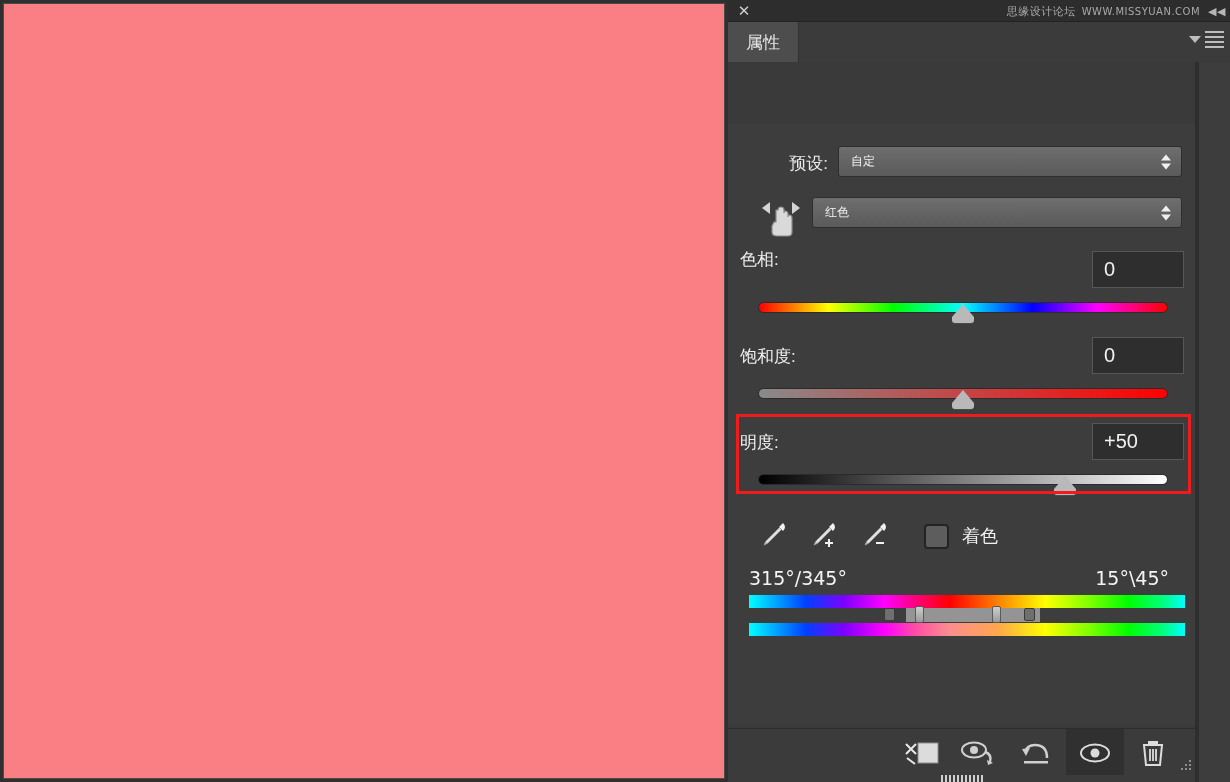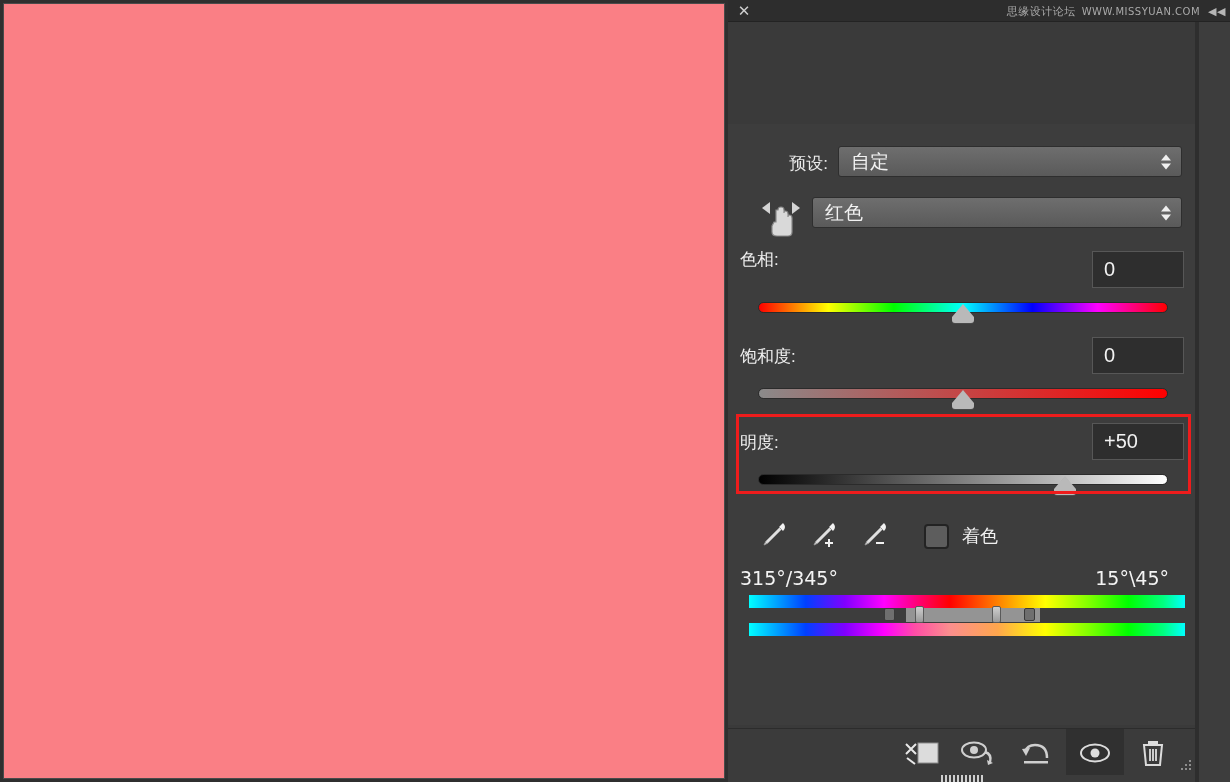--- a/index.html
+++ b/index.html
@@ -169,21 +169,21 @@
     position: absolute;
     height: 31px;
     background: linear-gradient(to bottom, #6e6e6e, #5a5a5a);
     border: 1px solid #2e2e2e;
     border-radius: 3px;
     display: flex; align-items: center;
     cursor: pointer;
   }
   .combo .combo-text {
     margin-left: 12px;
-    color: #f2f2f2; font-size: 19px;
+    color: #f2f2f2; font-size: 12px;
   }
   .combo .spinner {
     position: absolute; right: 10px; top: 50%;
     transform: translateY(-50%);
     display: flex; flex-direction: column; gap: 3px;
   }
   .spinner .up {
     width: 0; height: 0;
     border-left: 5px solid transparent;
     border-right: 5px solid transparent;
@@ -368,20 +368,35 @@
 
     <div id="title-strip">
       <div id="close-icon">✕</div>
       <div id="watermark">
         <span class="wm-cn">思缘设计论坛</span>
         <span class="wm-en">WWW.MISSYUAN.COM</span>
         <span id="collapse-icon">◀◀</span>
       </div>
     </div>
 
+    <div id="tabbar">
+      <div id="tab-properties">
+        <span>属性</span>
+      </div>
+      <div id="tab-rest"></div>
+      <div id="panel-menu">
+        <span class="tri-down"></span>
+        <span class="hamburger">
+            <i></i>
+            <i></i>
+            <i></i>
+            <i></i>
+          </span>
+      </div>
+    </div>
 
 
     <div id="panel-body">
 
       <div class="label-right" style="left:0; top:28px; width:100px;">预设:</div>
       <div class="combo" style="left:110px; top:22px; width:344px;">
         <span class="combo-text">自定</span>
         <span class="spinner">
           <i class="up"></i>
             <i class="dn"></i>
@@ -442,21 +457,21 @@
         <svg width="34" height="34" viewBox="0 0 34 34">
           <path d="M26 5 Q30 9 26 13 L22 9 Z" fill="#f2f2f2"></path>
           <path d="M22.5 9.5 L24.5 11.5 L11 25 L7 27 L9 23 Z" fill="#e0e0e0" stroke="#9a9a9a" stroke-width="1"></path>
           <path d="M18 25 H26" stroke="#f2f2f2" stroke-width="2"></path>
         </svg>
       </div>
 
       <div class="checkbox" style="left:196px; top:400px;"></div>
       <div id="colorize-label" style="left:234px; top:400px;">着色</div>
 
-      <div class="range-text" style="left:12px; top:443px;">315°/345°</div>
+      <div class="range-text" style="left:21px; top:443px;">315°/345°</div>
       <div class="range-text" style="right:26px; top:443px;">15°\45°</div>
 
       <div class="tickmark" style="left:176px; top:472px;"></div>
       <div class="tickmark" style="left:371px; top:472px;"></div>
 
       <div class="colorbar" id="colorbar-top" style="left:21px; top:471px; width:436px;"></div>
 
       <div id="range-band" style="left:178px; top:484px; width:134px; height:14px;"></div>
       <div class="range-handle-out" style="left:156px; top:484px;"></div>
       <div class="range-handle-in" style="left:187px; top:482px;"></div>

